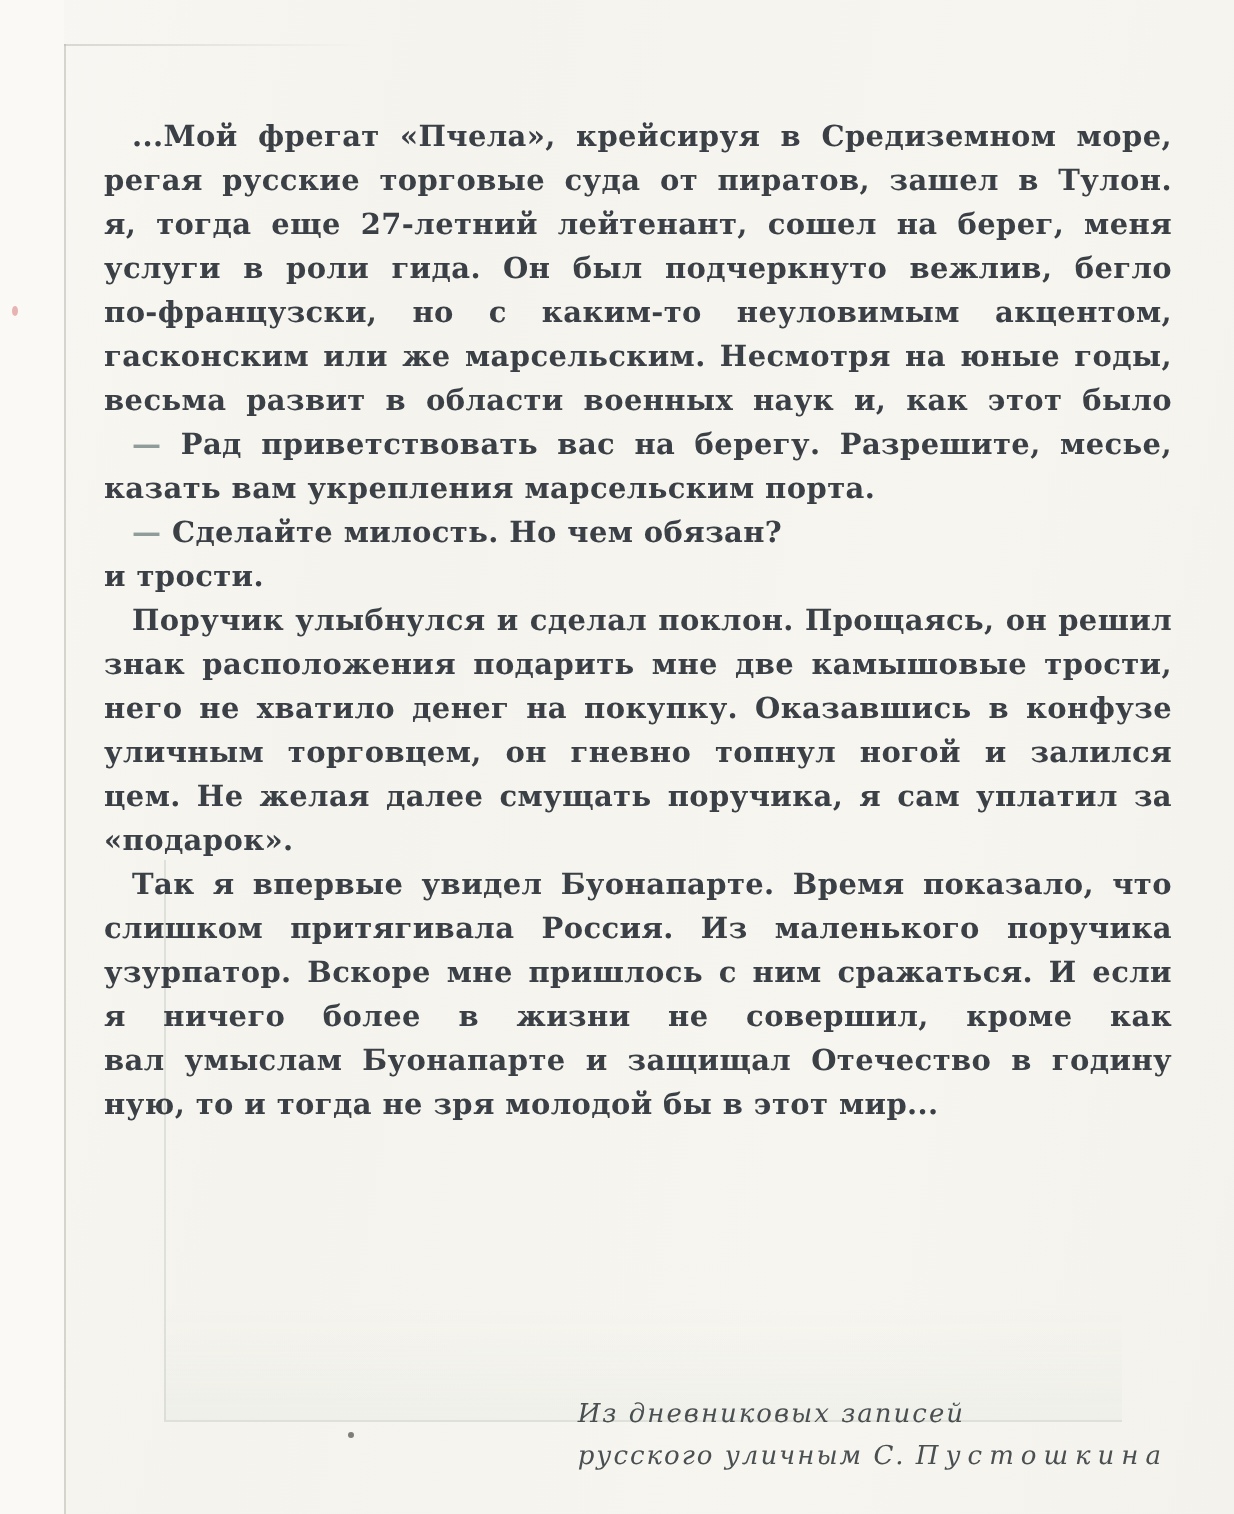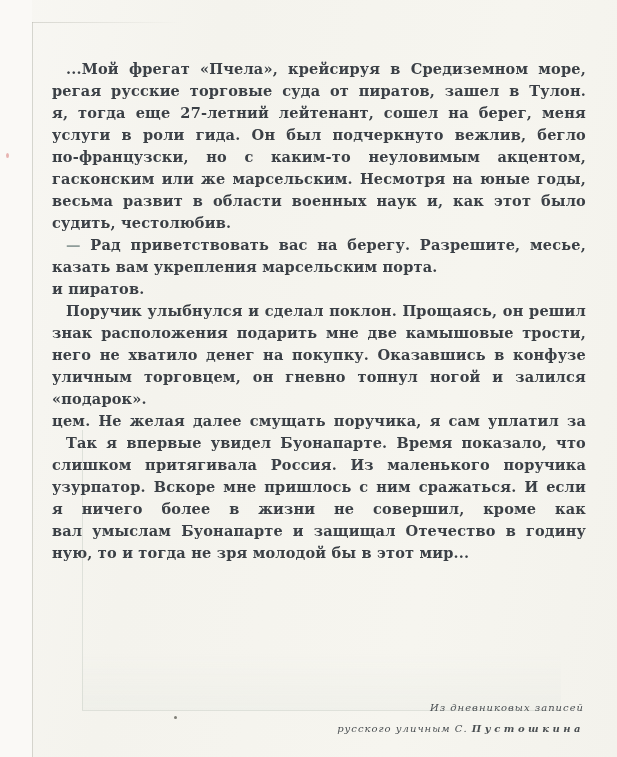--- a/index.html
+++ b/index.html
@@ -60,66 +60,67 @@
     overflow: hidden;
     text-align: justify;
     text-align-last: justify;
   }
   .line.first { padding-left: 14px; }
   .line.last { text-align-last: left; }
   .dash { color: #8f9c99; }
 
   .signature {
     position: absolute; right: 33px; top: 697px;
-    text-align: right;
     font-style: italic;
     font-weight: normal;
-    font-size: 10px;
+    font-size: 13px;
     line-height: 21px;
     color: #4a4f52;
     letter-spacing: 1px;
   }
-  .sig-name { letter-spacing: 3.5px; font-weight: bold; }
+  .sig-name { letter-spacing: 3.5px; }
 </style>
 </head>
 <body>
 
 <div class="page">
   <div class="outer-margin"></div>
   <div class="page-edge-v"></div>
   <div class="page-edge-h"></div>
   <div class="showthrough"></div>
 
   <div class="text-block" id="text-block">
       <div class="paragraph">
         <div class="line first">...Мой фрегат «Пчела», крейсируя в Средиземном море, обе-</div>
         <div class="line">регая русские торговые суда от пиратов, зашел в Тулон. Когда</div>
         <div class="line">я, тогда еще 27-летний лейтенант, сошел на берег, меня встре-</div>
         <div class="line">услуги в роли гида. Он был подчеркнуто вежлив, бегло говорил</div>
         <div class="line">по-французски, но с каким-то неуловимым акцентом, возможно,</div>
         <div class="line">гасконским или же марсельским. Несмотря на юные годы, был</div>
         <div class="line">весьма развит в области военных наук и, как этот было</div>
-        <div class="line last">судить, честолюбив.</div>
       </div>
       <div class="paragraph">
         <div class="line first"><span class="dash">— </span>Рад приветствовать вас на берегу. Разрешите, месье, по-</div>
         <div class="line last">казать вам укрепления марсельским порта.</div>
       </div>
       <div class="paragraph">
+        <div class="line first last"><span class="dash">— </span>Сделайте милость. Но чем обязан?</div>
       </div>
       <div class="paragraph">
-        <div class="line last">и пиратов.</div>
+      </div>
+      <div class="paragraph">
+        <div class="line last">и трости.</div>
       </div>
       <div class="paragraph">
         <div class="line first">Поручик улыбнулся и сделал поклон. Прощаясь, он решил в</div>
         <div class="line">знак расположения подарить мне две камышовые трости, но у</div>
         <div class="line">него не хватило денег на покупку. Оказавшись в конфузе перед</div>
         <div class="line">уличным торговцем, он гневно топнул ногой и залился румян-</div>
+        <div class="line">цем. Не желая далее смущать поручика, я сам уплатил за</div>
         <div class="line last">«подарок».</div>
-        <div class="line">цем. Не желая далее смущать поручика, я сам уплатил за</div>
       </div>
       <div class="paragraph">
         <div class="line first">Так я впервые увидел Буонапарте. Время показало, что его</div>
         <div class="line">слишком притягивала Россия. Из маленького поручика вырос</div>
         <div class="line">узурпатор. Вскоре мне пришлось с ним сражаться. И если бы</div>
         <div class="line">я ничего более в жизни не совершил, кроме как противодейство-</div>
         <div class="line">вал умыслам Буонапарте и защищал Отечество в годину труд-</div>
         <div class="line last">ную, то и тогда не зря молодой бы в этот мир...</div>
       </div>
     </div>

